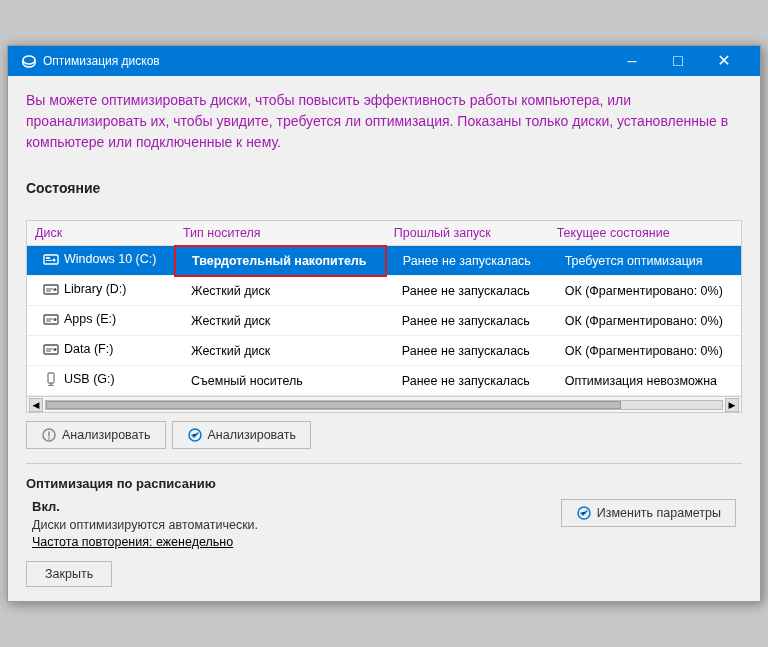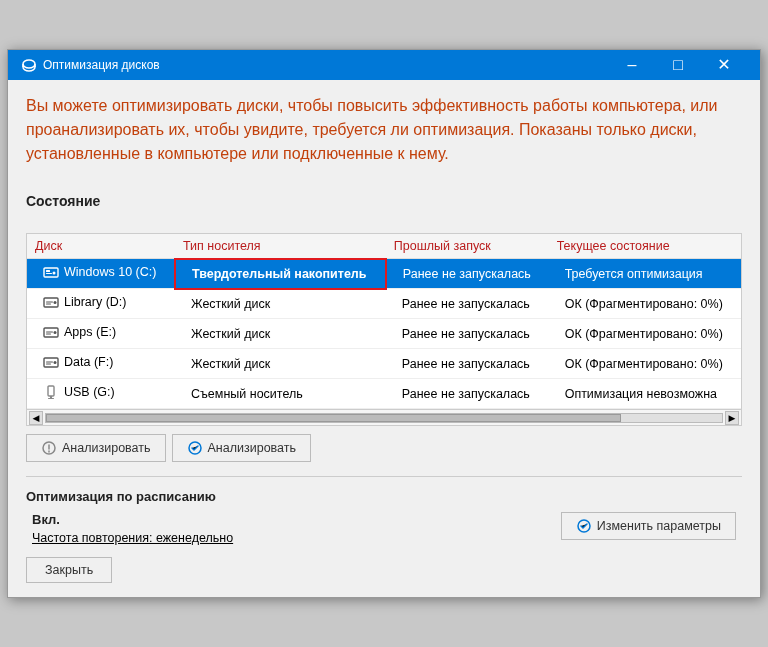--- a/index.html
+++ b/index.html
@@ -52,22 +52,22 @@
       cursor: pointer;
       display: flex;
       align-items: center;
       justify-content: center;
     }
 
     .content {
       padding: 14px 18px 10px 18px;
     }
     .description {
-      font-size: 16px;
-      color: #c2410c;
+      font-size: 14px;
+      color: #a21caf;
       line-height: 1.5;
       margin-bottom: 27px;
     }
     .section-label {
       font-size: 14px;
       font-weight: 700;
       color: #222;
       margin-bottom: 24px;
     }
     .table-container {
@@ -82,21 +82,21 @@
       font-size: 12.5px;
     }
     thead tr {
       background: #f5f5f5;
       border-bottom: 1px solid #ddd;
     }
     thead th {
       text-align: left;
       padding: 5px 8px;
       font-weight: normal;
-      color: #b91c1c;
+      color: #a21caf;
       white-space: nowrap;
     }
     tbody tr {
       border-bottom: 1px solid #eee;
       cursor: pointer;
     }
     tbody tr.selected {
       background: #0078d7;
       color: white;
     }
@@ -371,20 +371,21 @@
       </button>
     </div>
 
     <hr class="divider">
 
     <div class="schedule-section">
       <div class="section-label">Оптимизация по расписанию</div>
       <div class="schedule-content">
         <div class="schedule-info">
           <div class="schedule-status">Вкл.</div>
+          <div class="schedule-text">Диски оптимизируются автоматически.</div>
           <div class="schedule-freq">Частота повторения: еженедельно</div>
         </div>
         <button class="btn">
           <svg class="btn-icon" viewBox="0 0 16 16">
             <circle cx="8" cy="8" r="6" fill="none" stroke="#0078d7" stroke-width="1.5"></circle>
             <path d="M5 8l2 2 4-4" stroke="#0078d7" stroke-width="1.5" stroke-linecap="round" stroke-linejoin="round"></path>
           </svg>
           <span>Изменить параметры</span>
         </button>
       </div>

